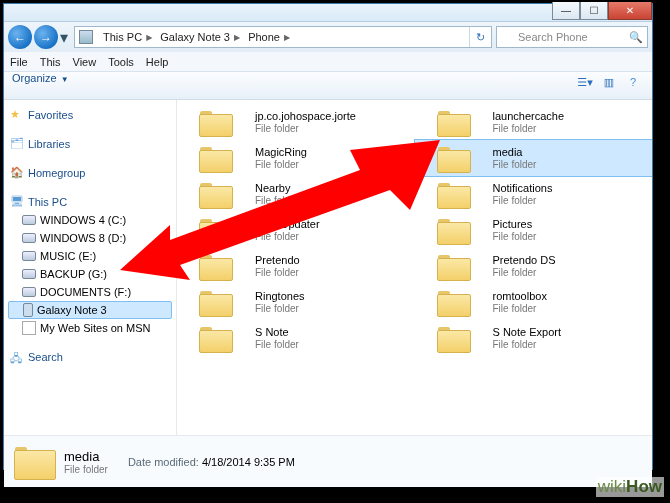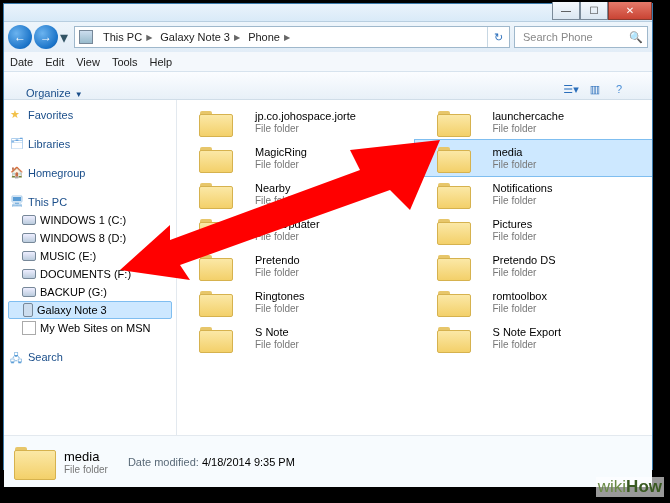--- a/index.html
+++ b/index.html
@@ -12,26 +12,26 @@
   .win-btn.close { background: linear-gradient(#e67a6a,#c94434); color: #fff; width: 44px; border-color:#8a3a2f;}
   
   .navrow { height: 30px; background: linear-gradient(#eef5fb,#e2edf7); display: flex; align-items: center; padding-left: 4px; }
   .navbtn { width: 24px; height: 24px; border-radius: 50%; background: radial-gradient(circle at 35% 35%, #6bb3ef 0%, #1a73c8 70%, #0f4f8c 100%); margin-right: 2px; display:flex;align-items:center;justify-content:center;color:#fff;font-size:12px;}
   .dd-small{width:10px;color:#356;}
   .address { flex: 1; height: 22px; background: #fff; border: 1px solid #9fb8cc; margin: 0 4px; display: flex; align-items: center; font-size: 11px; color: #222; overflow:hidden;}
   .crumb { padding: 0 2px 0 6px; display:flex;align-items:center;gap:2px;height:100%; }
   .crumb .arr{color:#666;font-size:8px;margin-left:2px;}
   .pc-icon{width:14px;height:14px;background:linear-gradient(#cde,#9bc);border:1px solid #789;margin:0 4px;}
   .refresh{width:22px;text-align:center;color:#2a6ebb;border-left:1px solid #c7d7e3;line-height:20px;}
-  .search { width: 134px; height: 22px; background: #fff; border: 1px solid #9fb8cc; margin-right: 4px; display:flex;align-items:center;font-size:11px;color:#888;padding-left:8px;position:relative;}
+  .search { width: 152px; height: 22px; background: #fff; border: 1px solid #9fb8cc; margin-right: 4px; display:flex;align-items:center;font-size:11px;color:#888;padding-left:21px;position:relative;}
   .search .mag{position:absolute;right:4px;color:#2a6ebb;}
   
   .menubar { height: 20px; background: #f4f8fc; border-bottom: 1px solid #d7e3ee; display: flex; align-items: center; gap: 12px; padding-left: 6px; font-size: 11px; color: #222; }
   
-  .toolbar { height: 28px; background: linear-gradient(#fbfdff,#e8f0f8); border-bottom: 1px solid #d0dde8; display: flex; align-items: flex-end; padding: 0 22px; font-size: 11px; color: #1a4e8a; }
+  .toolbar { height: 28px; background: linear-gradient(#fbfdff,#e8f0f8); border-bottom: 1px solid #d0dde8; display: flex; align-items: flex-start; padding: 0 8px; font-size: 11px; color: #1a4e8a; }
   .toolbar .right { margin-left: auto; display:flex;gap:2px; }
   .tb-icon { width:22px;height:20px;border:1px solid transparent;display:flex;align-items:center;justify-content:center;color:#2a6ebb;}
   .organize .arr{font-size:8px;margin-left:4px;}
   
   .body { display: flex; height: 335px; }
   .navpane { width: 173px; border-right: 1px solid #e3e9ef; background: #fff; overflow:hidden; font-size: 11px; padding-top:6px;}
   .np-item { display: flex; align-items: center; height: 18px; padding-left: 18px; gap:4px; white-space:nowrap;}
   .np-group { font-weight: normal; color: #1a4e8a; padding-left:6px;}
   .np-sel { background: #cde8ff; border:1px solid #7fbef0; border-radius:2px; margin:0 4px; padding-left:14px;}
   .np-spacer{height:11px;}
@@ -95,22 +95,22 @@
       <span style="flex:1"></span>
       <span class="refresh">↻</span>
     </div>
     <div class="search">
       <span>Search Phone</span>
       <span class="mag">🔍</span>
     </div>
   </div>
 
   <div class="menubar">
-    <span>Date</span>
-    <span>Edit</span>
+    <span>File</span>
+    <span>This</span>
     <span>View</span>
     <span>Tools</span>
     <span>Help</span>
   </div>
 
   <div class="toolbar">
     <span class="organize"><span>Organize</span><span class="arr">▼</span></span>
     <div class="right">
       <div class="tb-icon">☰▾</div>
       <div class="tb-icon">▥</div>
@@ -134,37 +134,37 @@
           <span class="ico i-home">🏠</span>
           <span>Homegroup</span>
         </div>
       <div class="np-spacer"></div>
       <div class="np-item np-group">
           <span class="ico i-pc">🖥</span>
           <span>This PC</span>
         </div>
       <div class="np-item">
           <span class="i-drv"></span>
-          <span>WINDOWS 1 (C:)</span>
+          <span>WINDOWS 4 (C:)</span>
         </div>
       <div class="np-item">
           <span class="i-drv"></span>
           <span>WINDOWS 8 (D:)</span>
         </div>
       <div class="np-item">
           <span class="i-drv"></span>
           <span>MUSIC (E:)</span>
         </div>
       <div class="np-item">
           <span class="i-drv"></span>
+          <span>BACKUP (G:)</span>
+        </div>
+      <div class="np-item">
+          <span class="i-drv"></span>
           <span>DOCUMENTS (F:)</span>
-        </div>
-      <div class="np-item">
-          <span class="i-drv"></span>
-          <span>BACKUP (G:)</span>
         </div>
       <div class="np-item np-sel">
           <span class="i-phone"></span>
           <span>Galaxy Note 3</span>
         </div>
       <div class="np-item">
           <span style="width:14px;height:14px;border:1px solid #aaa;background:#fff;"></span>
           <span>My Web Sites on MSN</span>
         </div>
       <div class="np-spacer"></div>

